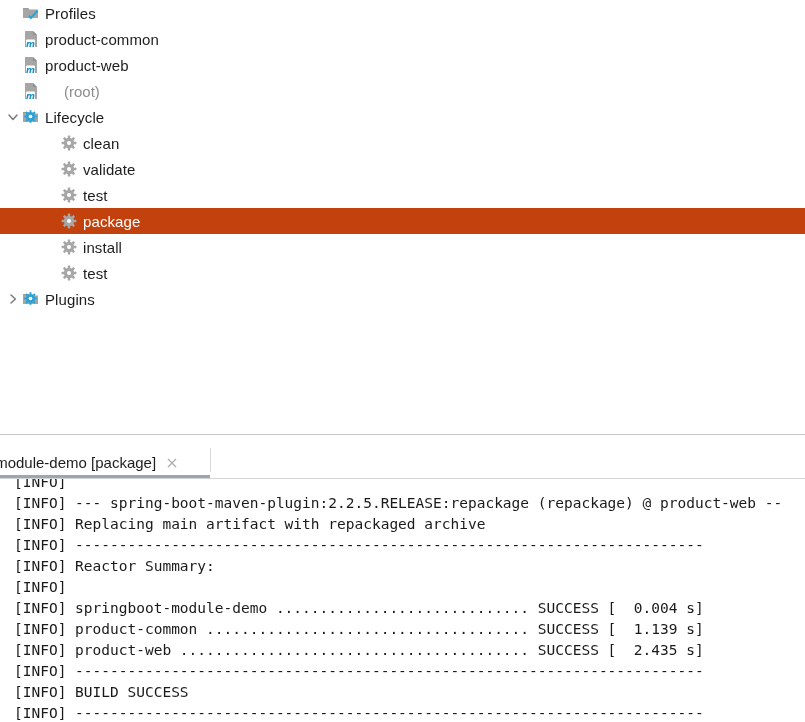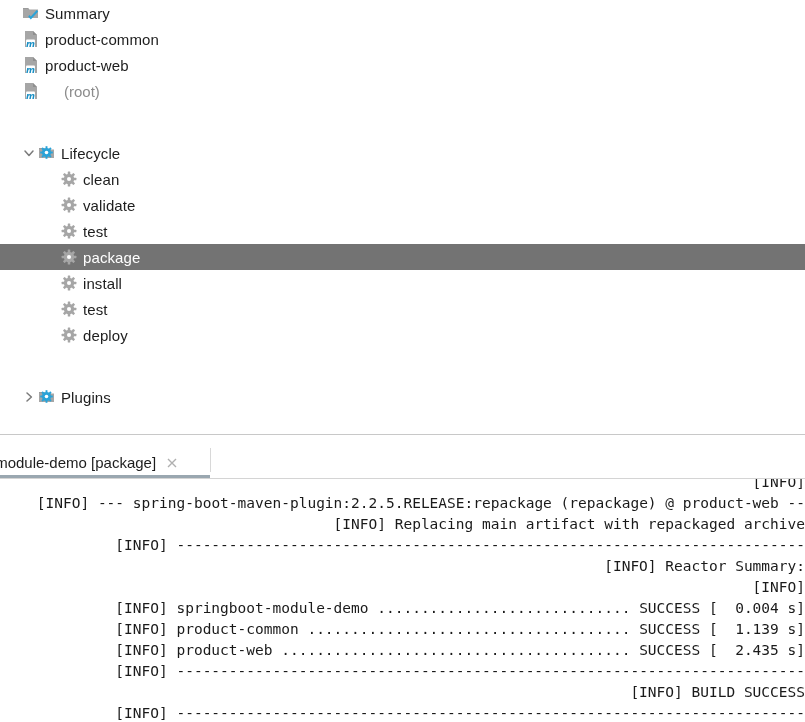--- a/index.html
+++ b/index.html
@@ -28,21 +28,21 @@
   .tree-row {
     position: relative;
     height: 26px;
     display: flex;
     align-items: center;
     white-space: nowrap;
     font-size: 15px;
     color: #1d1d1d;
   }
   .tree-row.selected {
-    background: #737373;
+    background: #c2410c;
     color: #ffffff;
   }
 
   .twisty {
     width: 18px;
     height: 26px;
     flex: 0 0 18px;
     position: relative;
   }
   .twisty.none { }
@@ -55,21 +55,21 @@
     margin-right: 5px;
     position: relative;
   }
   .row-icon svg { display: block; }
 
   .row-label { letter-spacing: .1px; }
   .row-suffix { color: #8c8c8c; margin-left: 19px; }
 
   
   .lvl0 { padding-left: 4px; }
-  .lvl1 { padding-left: 20px; margin-top: 36px; }
+  .lvl1 { padding-left: 4px; }
   .lvl2 { padding-left: 60px; }
 
   
   #splitter {
     position: absolute;
     left: 0; top: 434px;
     width: 805px;
     height: 14px;
     background: #ffffff;
     border-top: 1px solid #c8c8c8;
@@ -136,40 +136,39 @@
     font-size: 14.5px;
     line-height: 21px;
     color: #1a1a1a;
     white-space: pre;
     overflow: hidden;
     height: 243px;
   }
   #console-output .cline {
     height: 21px;
     white-space: pre;
-    text-align: right;
   }
   #console-output .cline:first-child {
     margin-top: -7px;
   }
 </style>
 </head>
 <body>
 
 <div id="maven-tree-panel">
     <div class="tree-row lvl0">
       <span class="twisty none"></span>
       <span class="row-icon">
         <svg width="18" height="18" viewBox="0 0 18 18">
           <path d="M1 4 h5 l1.4 1.6 H16 v8.4 H1 Z" fill="#a6a6a6"></path>
           <path d="M1 4 h5 l1.4 1.6 H7 L6 4.4 H1 Z" fill="#8f8f8f"></path>
           <path d="M6.2 12.6 l2.6 2.8 L16.2 7.6 l-1.5-1.5 -5.9 6.3 -1.3-1.4 Z" fill="#2aa3d8"></path>
         </svg>
       </span>
-      <span class="row-label">Summary</span>
+      <span class="row-label">Profiles</span>
     </div>
     <div class="tree-row lvl0">
       <span class="twisty none"></span>
       <span class="row-icon">
         <svg width="18" height="18" viewBox="0 0 18 18">
           <path d="M3 1 h8 l4 4 v12 H3 Z" fill="#a6a6a6"></path>
           <path d="M11 1 l4 4 h-4 Z" fill="#8f8f8f"></path>
           <rect x="4" y="9.5" width="9" height="8" rx="1" fill="#ffffff"></rect>
           <text x="8.5" y="16.6" text-anchor="middle" font-size="8.6" font-family="DejaVu Sans, sans-serif" font-style="italic" font-weight="bold" fill="#1a8fc4">m</text>
         </svg>
@@ -333,39 +332,20 @@
             <rect x="-1.25" y="-7.4" width="2.5" height="3.1" rx="0.5" fill="#a6a6a6" transform="rotate(180)"></rect>
             <rect x="-1.25" y="-7.4" width="2.5" height="3.1" rx="0.5" fill="#a6a6a6" transform="rotate(225)"></rect>
             <rect x="-1.25" y="-7.4" width="2.5" height="3.1" rx="0.5" fill="#a6a6a6" transform="rotate(270)"></rect>
             <rect x="-1.25" y="-7.4" width="2.5" height="3.1" rx="0.5" fill="#a6a6a6" transform="rotate(315)"></rect>
             <circle cx="0" cy="0" r="2.05" fill="#ffffff"></circle>
           </g>
         </svg>
       </span>
       <span class="row-label">test</span>
     </div>
-    <div class="tree-row lvl2">
-      <span class="row-icon">
-        <svg width="18" height="18" viewBox="0 0 18 18">
-          <g transform="translate(9,9)">
-            <circle cx="0" cy="0" r="5.2" fill="#a6a6a6"></circle>
-            <rect x="-1.25" y="-7.4" width="2.5" height="3.1" rx="0.5" fill="#a6a6a6" transform="rotate(0)"></rect>
-            <rect x="-1.25" y="-7.4" width="2.5" height="3.1" rx="0.5" fill="#a6a6a6" transform="rotate(45)"></rect>
-            <rect x="-1.25" y="-7.4" width="2.5" height="3.1" rx="0.5" fill="#a6a6a6" transform="rotate(90)"></rect>
-            <rect x="-1.25" y="-7.4" width="2.5" height="3.1" rx="0.5" fill="#a6a6a6" transform="rotate(135)"></rect>
-            <rect x="-1.25" y="-7.4" width="2.5" height="3.1" rx="0.5" fill="#a6a6a6" transform="rotate(180)"></rect>
-            <rect x="-1.25" y="-7.4" width="2.5" height="3.1" rx="0.5" fill="#a6a6a6" transform="rotate(225)"></rect>
-            <rect x="-1.25" y="-7.4" width="2.5" height="3.1" rx="0.5" fill="#a6a6a6" transform="rotate(270)"></rect>
-            <rect x="-1.25" y="-7.4" width="2.5" height="3.1" rx="0.5" fill="#a6a6a6" transform="rotate(315)"></rect>
-            <circle cx="0" cy="0" r="2.05" fill="#ffffff"></circle>
-          </g>
-        </svg>
-      </span>
-      <span class="row-label">deploy</span>
-    </div>
     <div class="tree-row lvl1">
       <span class="twisty ">
         <svg width="12" height="12" viewBox="0 0 12 12">
           <path d="M4 2 L8.4 6 L4 10" stroke="#7a7a7a" stroke-width="1.5" fill="none" stroke-linecap="round" stroke-linejoin="round"></path>
         </svg>
       </span>
       <span class="row-icon">
         <svg width="18" height="18" viewBox="0 0 18 18">
           <path d="M1 4 h5 l1.4 1.6 H16 v8.4 H1 Z" fill="#a6a6a6"></path>
           <path d="M1 4 h5 l1.4 1.6 H7 L6 4.4 H1 Z" fill="#8f8f8f"></path>

